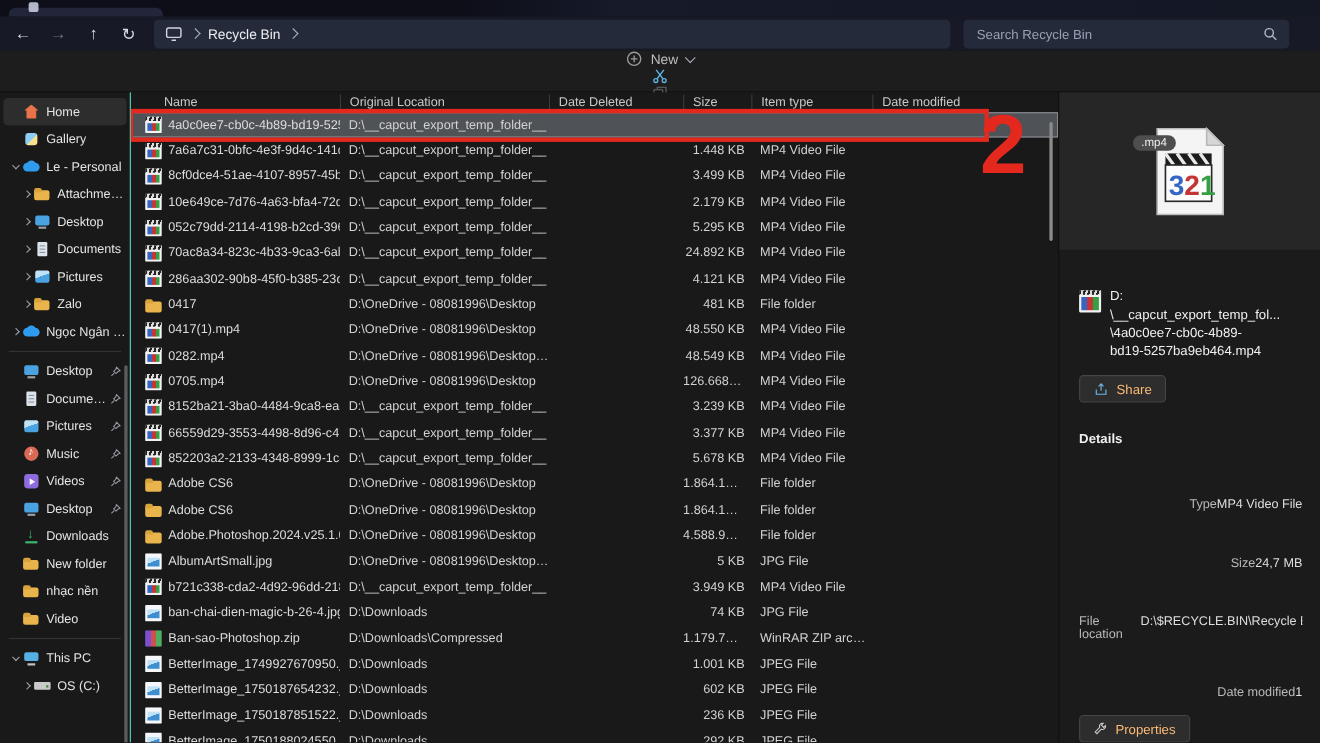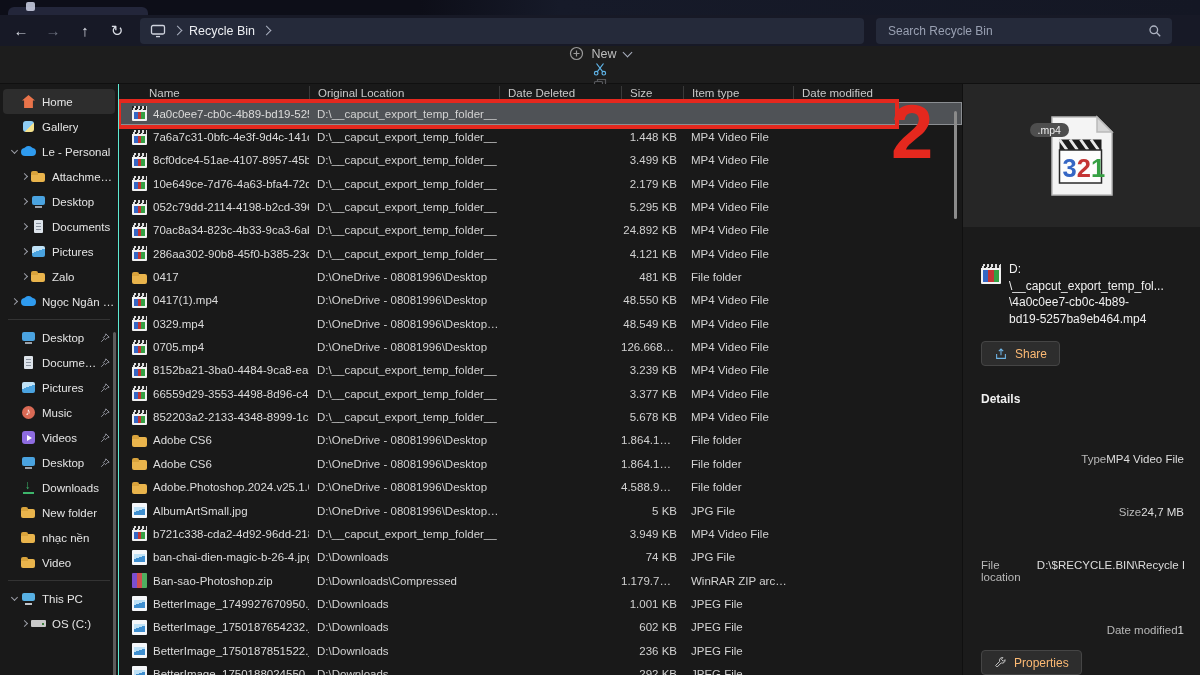--- a/index.html
+++ b/index.html
@@ -550,21 +550,21 @@
           </span>
     <span class="cell c-loc">D:\OneDrive - 08081996\Desktop</span>
     <span class="cell c-del"></span>
     <span class="cell c-size">48.550 KB</span>
     <span class="cell c-type">MP4 Video File</span>
     <span class="cell c-mod"></span>
   </div>
         <div class="row">
     <span class="cell c-name">
             <span class="fi fi-mp4"></span>
-            <span class="nm">0329.mp4</span>
+            <span class="nm">0282.mp4</span>
           </span>
     <span class="cell c-loc">D:\OneDrive - 08081996\Desktop\0417</span>
     <span class="cell c-del"></span>
     <span class="cell c-size">48.549 KB</span>
     <span class="cell c-type">MP4 Video File</span>
     <span class="cell c-mod"></span>
   </div>
         <div class="row">
     <span class="cell c-name">
             <span class="fi fi-mp4"></span>

